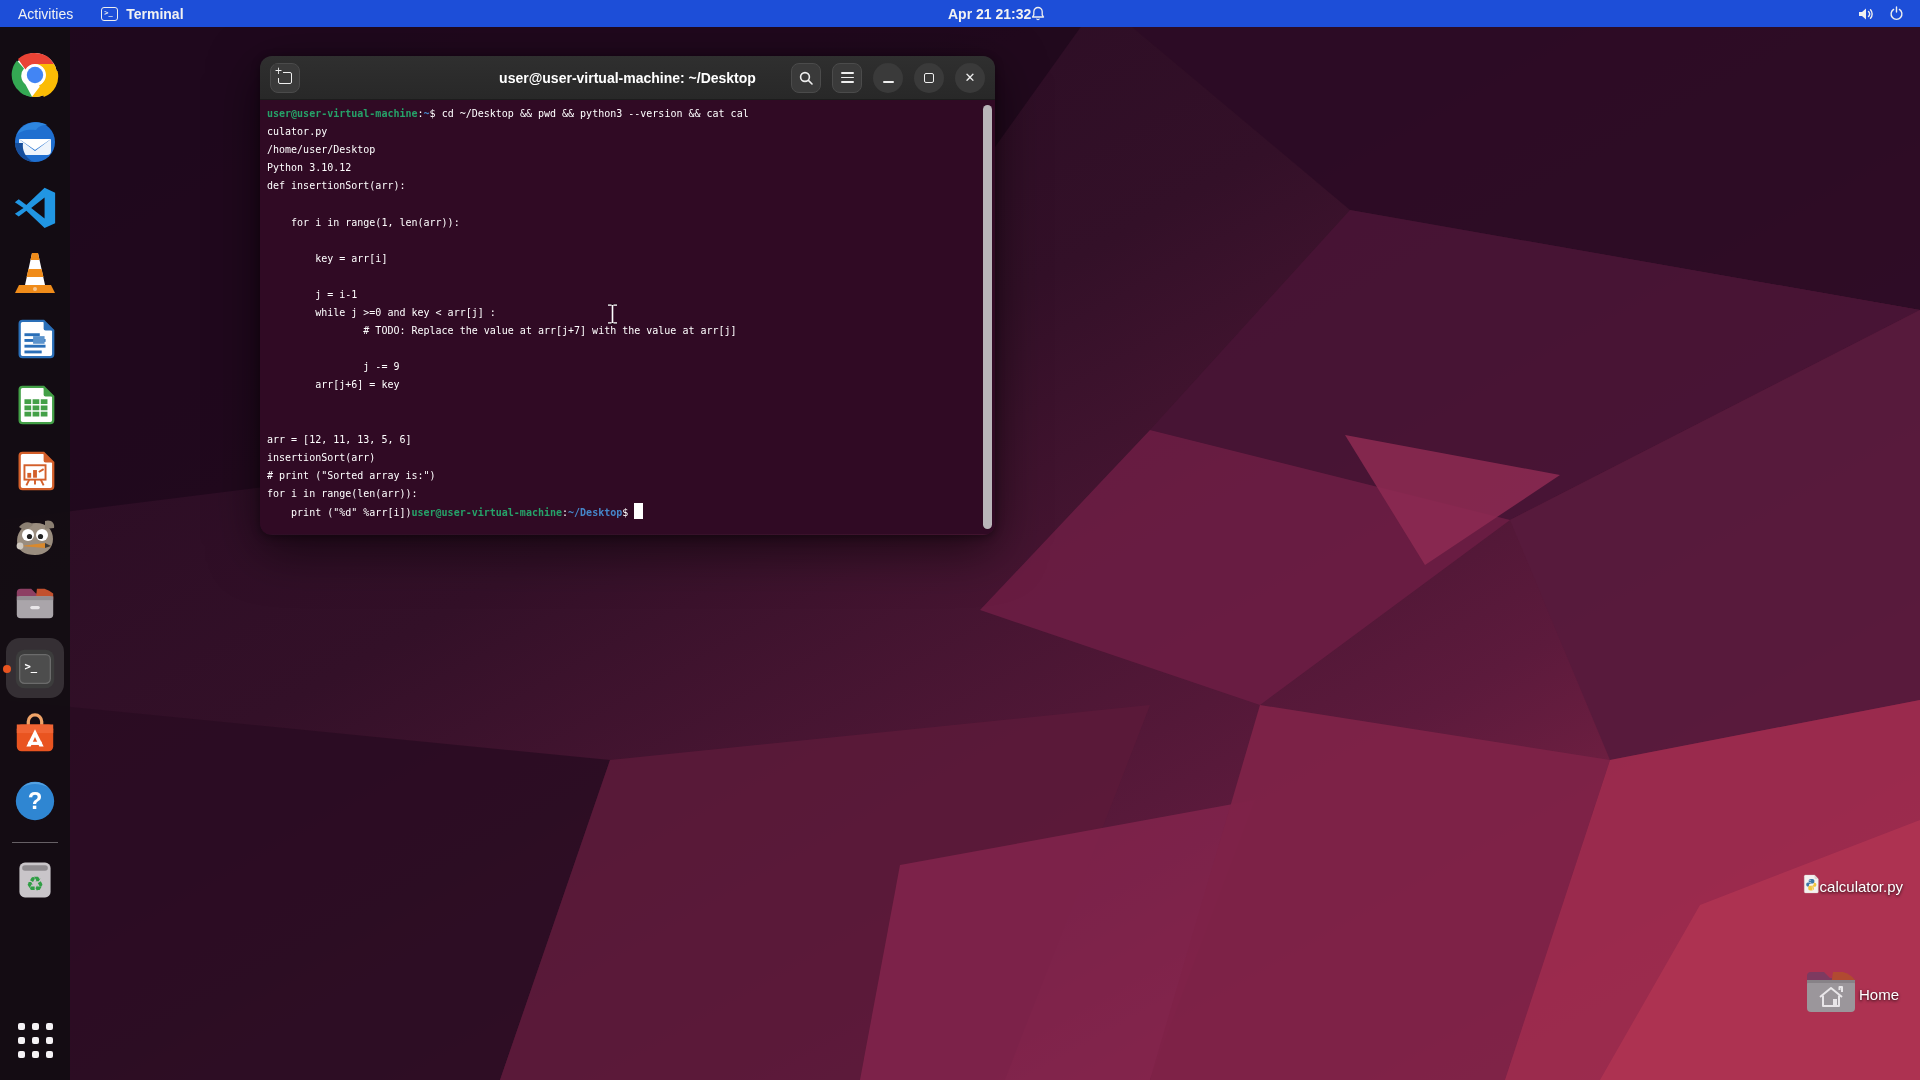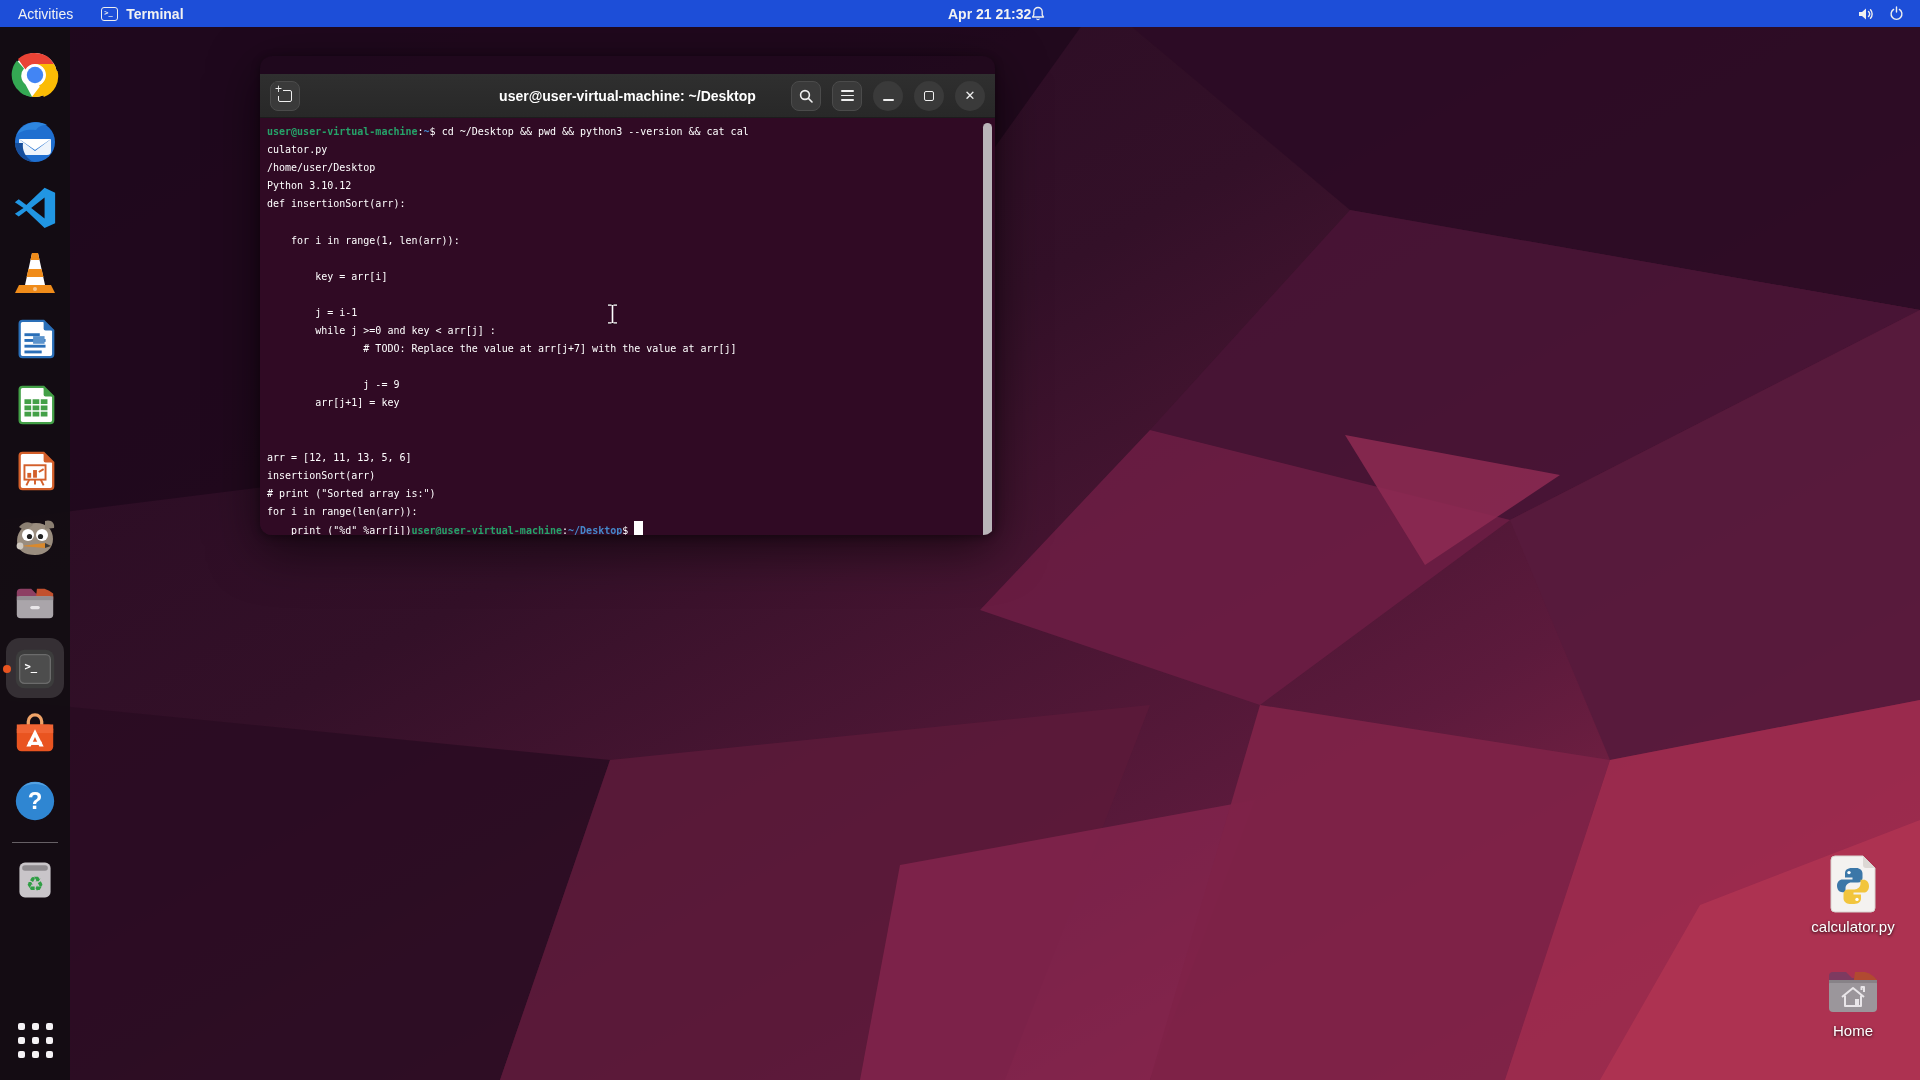--- a/index.html
+++ b/index.html
@@ -41,21 +41,21 @@
   .app-grid { width:70px; height:56px; display:flex; align-items:center; justify-content:center;
               background:none; border:none; cursor:pointer; margin-bottom:12px; }
   .grid-dots { display:grid; grid-template-columns:repeat(3,7px); grid-template-rows:repeat(3,7px); gap:7px; }
   .grid-dots i { width:7px; height:7px; border-radius:2px; background:#f5f2f5; }
 
   
   #terminal-window { position:absolute; left:260px; top:56px; width:735px; height:479px;
                      border-radius:12px; overflow:hidden; z-index:30;
                      box-shadow:0 14px 50px rgba(0,0,0,0.55), 0 2px 8px rgba(0,0,0,0.4); }
   #term-header { height:44px; background:linear-gradient(#2f2f2f,#282828); border-bottom:1px solid #1c1c1c;
-                 display:flex; align-items:center; padding:0 10px; position:relative;margin-top:18px; }
+                 display:flex; align-items:center; padding:0 10px; position:relative; }
   .hdr-btn { width:30px; height:30px; display:flex; align-items:center; justify-content:center;
              border:none; cursor:pointer; color:#efefef; }
   .hdr-sq { background:#3a3a3a; border:1px solid #4b4b4b; border-radius:8px; }
   .hdr-circle { background:#3a3a3a; border-radius:50%; border:none; }
   #term-title { position:absolute; left:0; right:0; text-align:center; color:#fff;
                 font-weight:bold; font-size:14px; pointer-events:none; }
   .newtab-glyph { position:relative; width:14px; height:12px; border:1.4px solid #efefef; border-radius:2px; }
   .newtab-glyph::before { content:"+"; position:absolute; left:-5px; top:-9px; font-size:12px;
                           background:#3a3a3a; padding:0 1px; color:#efefef; }
   .min-glyph { width:11px; height:2px; background:#efefef; border-radius:1px; margin-top:8px; }
@@ -68,21 +68,21 @@
   #term-body { position:relative; height:434px; background:#300a24; padding:5px 16px 0 7px; }
   #term-lines { font-family:"DejaVu Sans Mono", monospace; font-size:10px; color:#ffffff; }
   .tline { height:18.1px; line-height:18.1px; white-space:pre; }
   .c-green { color:#26a269; font-weight:bold; }
   .c-blue  { color:#4586c9; font-weight:bold; }
   .cursor { display:inline-block; width:9px; height:16px; background:#ffffff; vertical-align:-3px; }
   #term-scrollbar { position:absolute; right:3px; top:5px; bottom:5px; width:9px;
                     background:#b9b5b9; border-radius:5px; cursor:pointer; }
 
   
-  .desktop-icon { position:absolute; width:100px; display:flex; flex-direction:column; align-items:center;
+  .desktop-icon { position:absolute; width:100px; display:flex; flex-direction:row; align-items:center;
                   cursor:pointer; z-index:20; }
   #icon-calculator { left:1803px; top:854px; }
   #icon-home { left:1803px; top:966px; }
   .di-label { margin-top:4px; color:#ffffff; font-size:15px; text-shadow:0 1px 3px rgba(0,0,0,0.85); }
 
   
   #mouse-cursor { position:absolute; left:606px; top:303px; z-index:60; pointer-events:none; }
 </style>
 </head>
 <body>
@@ -378,21 +378,21 @@
         <div class="tline">&nbsp;</div>
         <div class="tline"><span>    for i in range(1, len(arr)):</span></div>
         <div class="tline">&nbsp;</div>
         <div class="tline"><span>        key = arr[i]</span></div>
         <div class="tline">&nbsp;</div>
         <div class="tline"><span>        j = i-1</span></div>
         <div class="tline"><span>        while j &gt;=0 and key &lt; arr[j] :</span></div>
         <div class="tline"><span>                # TODO: Replace the value at arr[j+7] with the value at arr[j]</span></div>
         <div class="tline">&nbsp;</div>
         <div class="tline"><span>                j -= 9</span></div>
-        <div class="tline"><span>        arr[j+1] = key</span></div>
+        <div class="tline"><span>        arr[j+6] = key</span></div>
         <div class="tline">&nbsp;</div>
         <div class="tline">&nbsp;</div>
         <div class="tline"><span>arr = [12, 11, 13, 5, 6]</span></div>
         <div class="tline"><span>insertionSort(arr)</span></div>
         <div class="tline"><span># print ("Sorted array is:")</span></div>
         <div class="tline"><span>for i in range(len(arr)):</span></div>
         <div class="tline"><span>    print ("%d" %arr[i])</span><span class="c-green">user@user-virtual-machine</span><span>:</span><span class="c-blue">~/Desktop</span><span>$ </span><span class="cursor"></span></div>
       </div>
     <div id="term-scrollbar"></div>
   </div>

